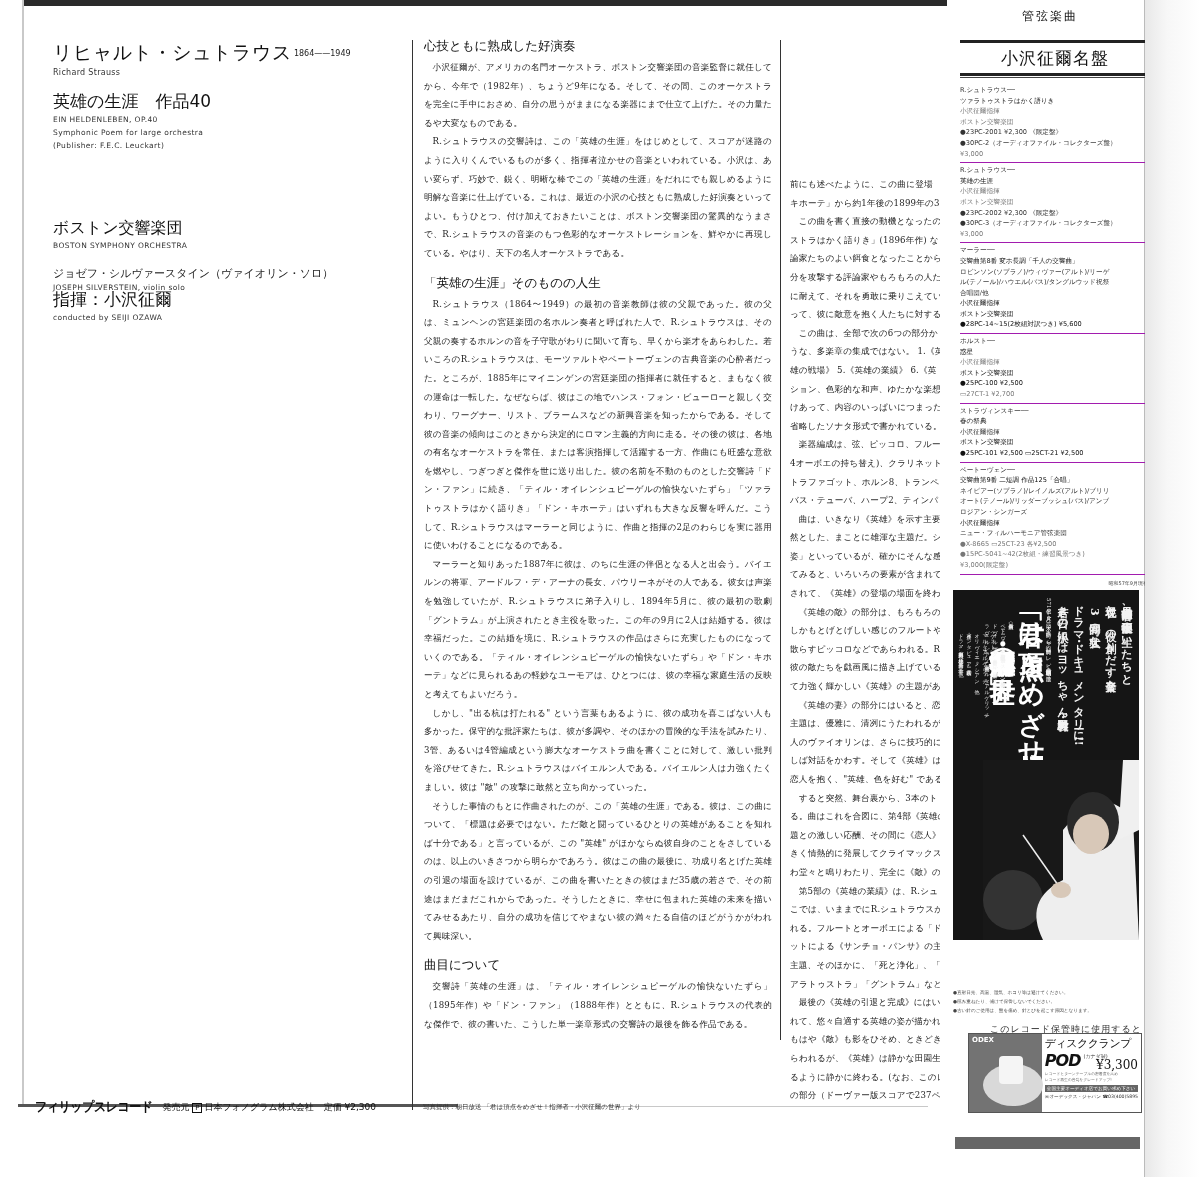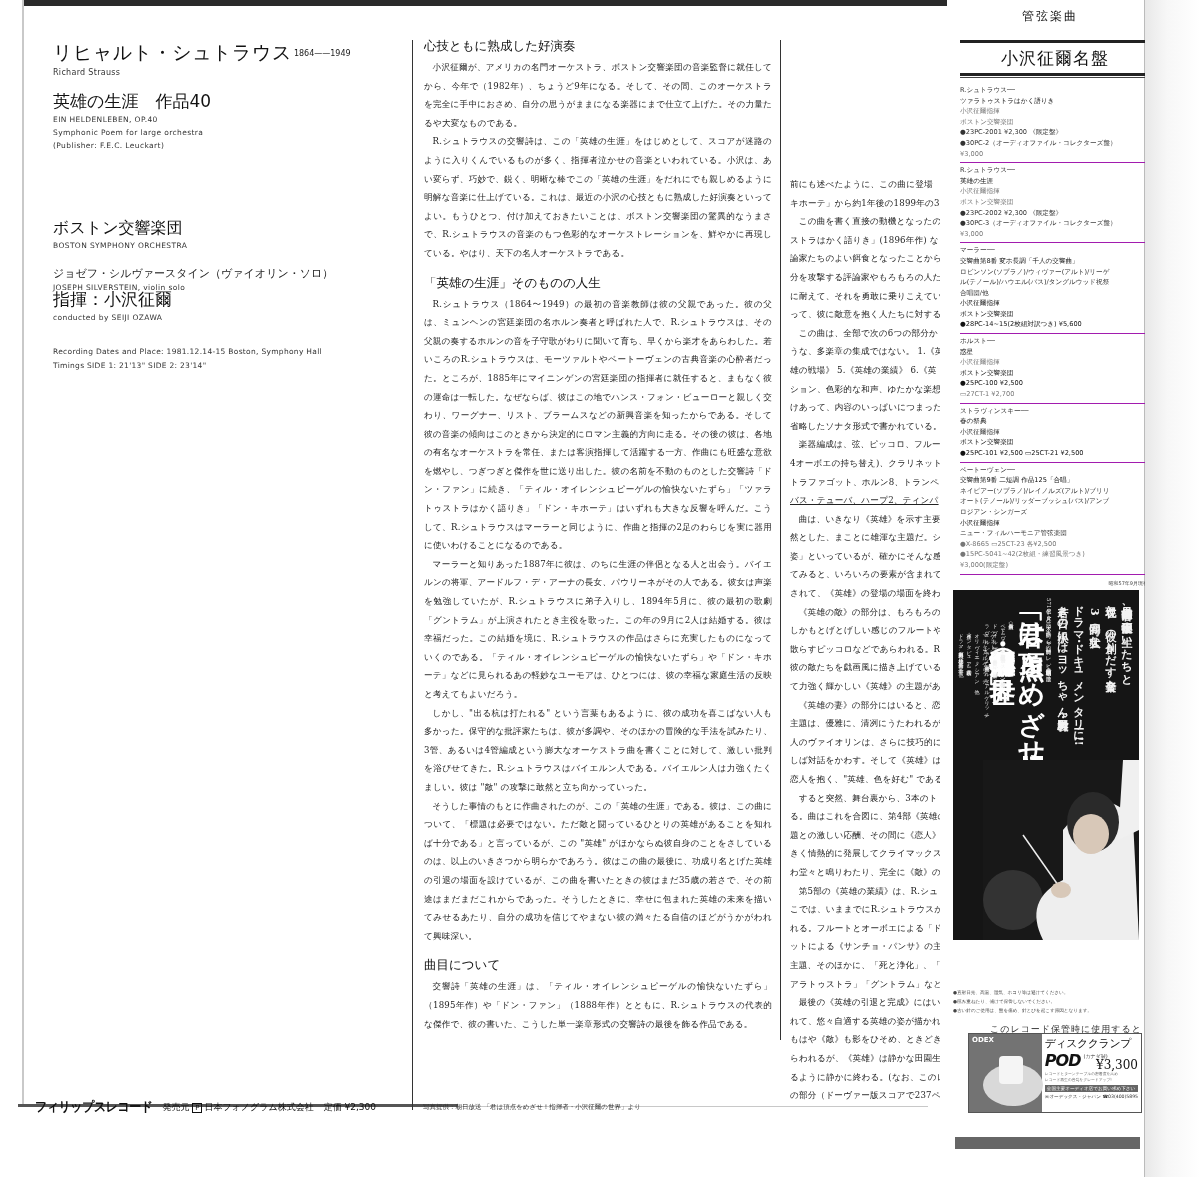--- a/index.html
+++ b/index.html
@@ -111,24 +111,20 @@
   <div class="block-soloist">
     <div class="soloist-jp">ジョゼフ・シルヴァースタイン（ヴァイオリン・ソロ）</div>
     <div class="small-line">JOSEPH SILVERSTEIN, violin solo</div>
   </div>
 
   <div class="block-conductor">
     <div class="conductor-jp">指揮：小沢征爾</div>
     <div class="small-line">conducted by SEIJI OZAWA</div>
   </div>
 
-  <div class="block-recording">
-    <div class="rec-line">Recording Dates and Place: 1981.12.14-15 Boston, Symphony Hall</div>
-    <div class="rec-line">Timings  SIDE 1: 21'13"  SIDE 2: 23'14"</div>
-  </div>
 
   <div class="footer">
     <span class="footer-logo">フィリップスレコード</span>
     <span>
       <span>発売元</span>
       <span class="footer-mark">P</span><span>日本フォノグラム株式会社</span>
     </span>
     <span>定価 ¥2,300</span>
   </div>
   <div class="photo-credit">写真提供：朝日放送 「君は頂点をめざせ！指揮者・小沢征爾の世界」より</div>
@@ -166,21 +162,21 @@
       <div class="para" style="text-indent: 0px;">って、彼に敵意を抱く人たちに対する</div>
       <div class="para" style="text-indent: 0px;">　この曲は、全部で次の6つの部分か</div>
       <div class="para" style="text-indent: 0px;">うな、多楽章の集成ではない。 1.《英</div>
       <div class="para" style="text-indent: 0px;">雄の戦場》 5.《英雄の業績》 6.《英</div>
       <div class="para" style="text-indent: 0px;">ション、色彩的な和声、ゆたかな楽想</div>
       <div class="para" style="text-indent: 0px;">けあって、内容のいっぱいにつまった</div>
       <div class="para" style="text-indent: 0px;">省略したソナタ形式で書かれている。</div>
       <div class="para" style="text-indent: 0px;">　楽器編成は、弦、ピッコロ、フルー</div>
       <div class="para" style="text-indent: 0px;">4オーボエの持ち替え)、クラリネット</div>
       <div class="para" style="text-indent: 0px;">トラファゴット、ホルン8、トランペ</div>
-      <div class="para" style="text-indent: 0px; text-decoration: underline;">バス・テューバ、ハープ2、ティンパ</div>
+      <div class="para" style="text-indent: 0px;">バス・テューバ、ハープ2、ティンパ</div>
       <div class="para" style="text-indent: 0px;">　曲は、いきなり《英雄》を示す主要</div>
       <div class="para" style="text-indent: 0px;">然とした、まことに雄渾な主題だ。シ</div>
       <div class="para" style="text-indent: 0px;">姿」といっているが、確かにそんな感</div>
       <div class="para" style="text-indent: 0px;">てみると、いろいろの要素が含まれて</div>
       <div class="para" style="text-indent: 0px;">されて、《英雄》の登場の場面を終わる</div>
       <div class="para" style="text-indent: 0px;">　《英雄の敵》の部分は、もろもろの敵</div>
       <div class="para" style="text-indent: 0px;">しかもとげとげしい感じのフルートや</div>
       <div class="para" style="text-indent: 0px;">散らすピッコロなどであらわれる。R.</div>
       <div class="para" style="text-indent: 0px;">彼の敵たちを戯画風に描き上げている</div>
       <div class="para" style="text-indent: 0px;">て力強く輝かしい《英雄》の主題があ</div>

